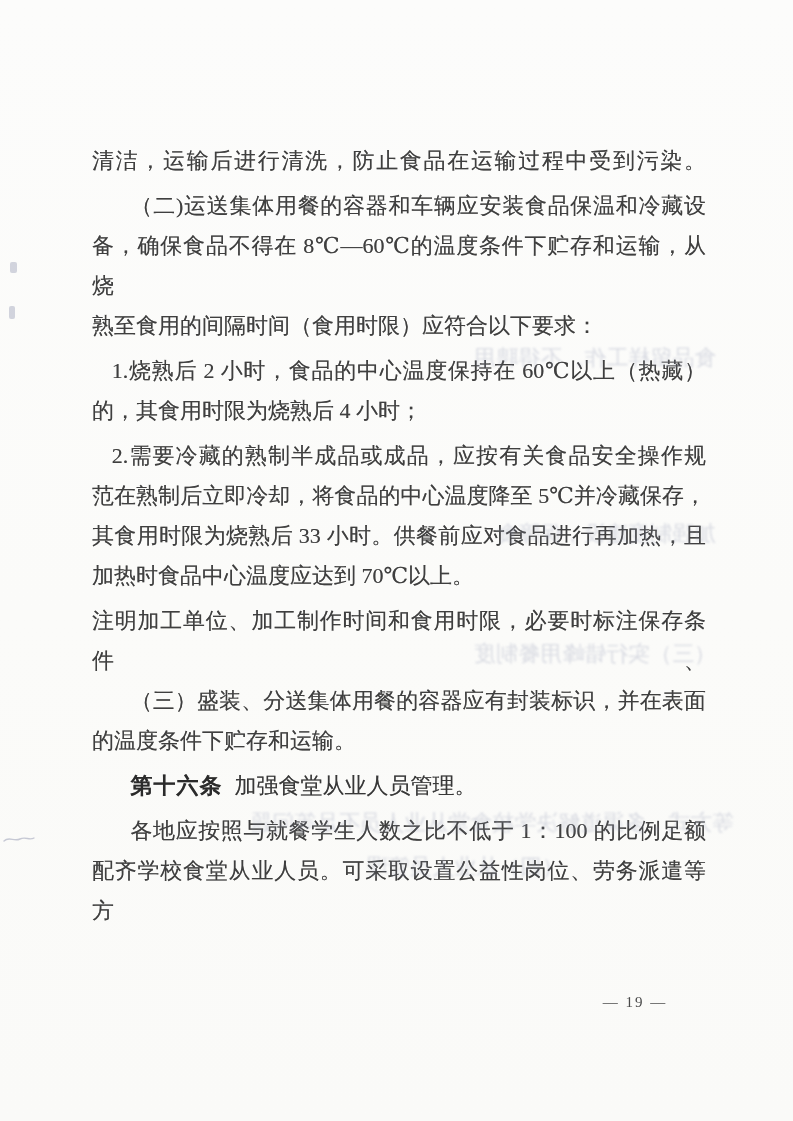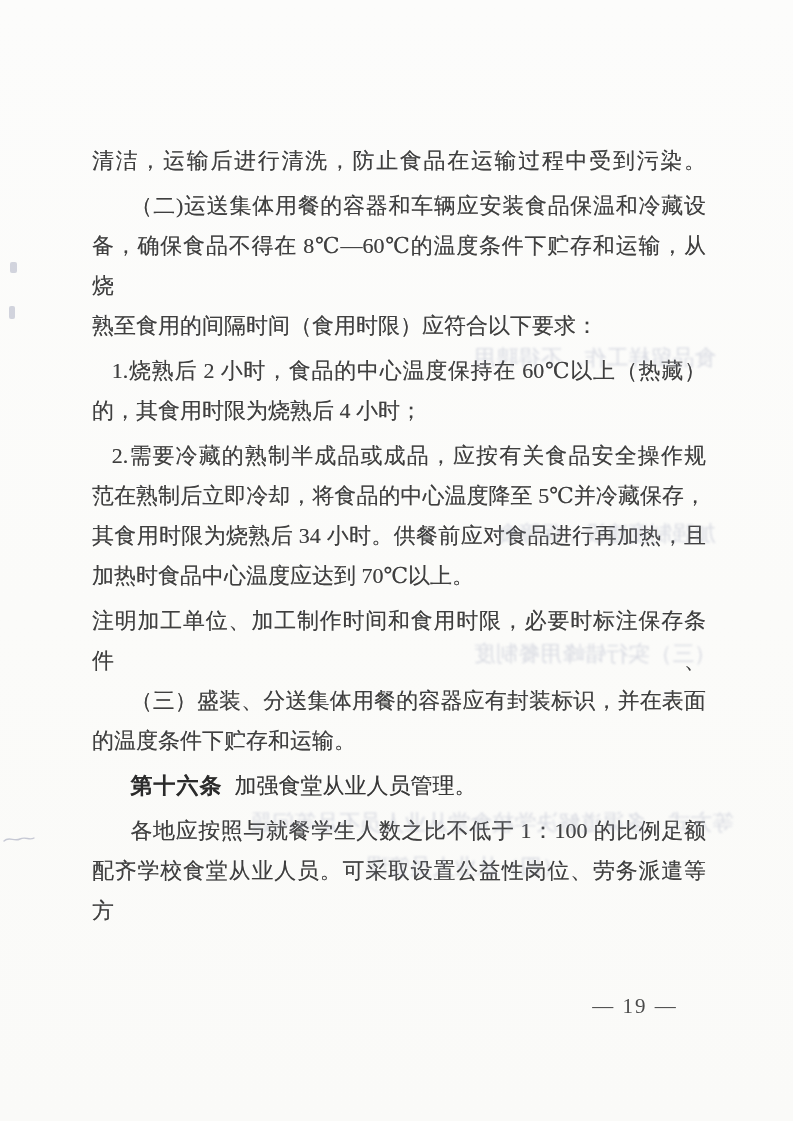--- a/index.html
+++ b/index.html
@@ -37,21 +37,21 @@
     font-family: "Liberation Sans", "DejaVu Sans", sans-serif;
     letter-spacing: 1px;
   }
   .heading .h-rest { margin-left: 0.55em; color: #383838; }
   .page-number {
     position: absolute;
     left: 560px;
     top: 994px;
     width: 150px;
     text-align: center;
-    font-size: 21px;
+    font-size: 15px;
     letter-spacing: 2px;
     color: #4a4a4a;
   }
   
   .bt {
     position: absolute;
     transform: scaleX(-1);
     color: #9aa0b8;
     opacity: 0.34;
     filter: blur(1.1px);
@@ -94,21 +94,21 @@
     </section>
 
     <section class="para">
       <div class="ln jl ind1">1.烧熟后 2 小时，食品的中心温度保持在 60℃以上（热藏）</div>
       <div class="ln">的，其食用时限为烧熟后 4 小时；</div>
     </section>
 
     <section class="para">
       <div class="ln jl ind1">2.需要冷藏的熟制半成品或成品，应按有关食品安全操作规</div>
       <div class="ln jl">范在熟制后立即冷却，将食品的中心温度降至 5℃并冷藏保存，</div>
-      <div class="ln jl">其食用时限为烧熟后 34 小时。供餐前应对食品进行再加热，且</div>
+      <div class="ln jl">其食用时限为烧熟后 33 小时。供餐前应对食品进行再加热，且</div>
       <div class="ln">加热时食品中心温度应达到 70℃以上。</div>
     </section>
 
     <section class="para">
       <div class="ln jl">注明加工单位、加工制作时间和食用时限，必要时标注保存条件、</div>
       <div class="ln jl ind2">（三）盛装、分送集体用餐的容器应有封装标识，并在表面</div>
       <div class="ln">的温度条件下贮存和运输。</div>
     </section>
 
 

